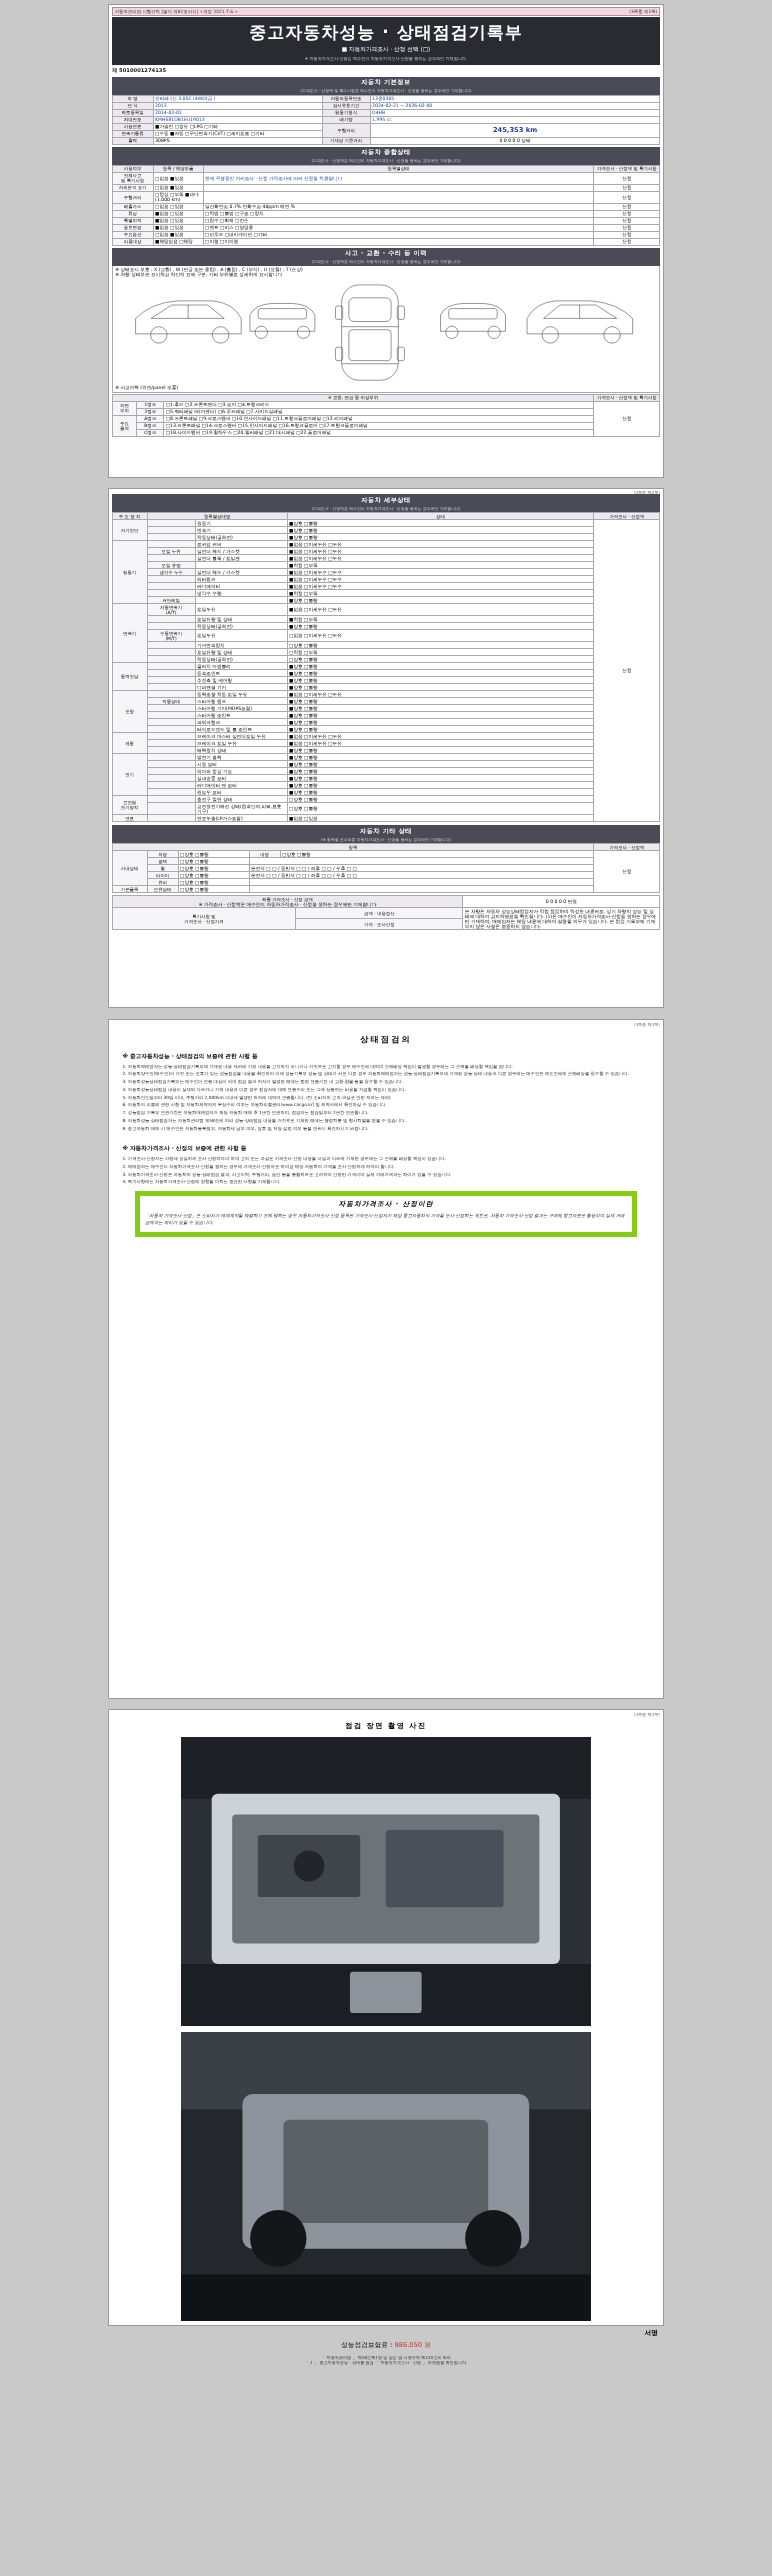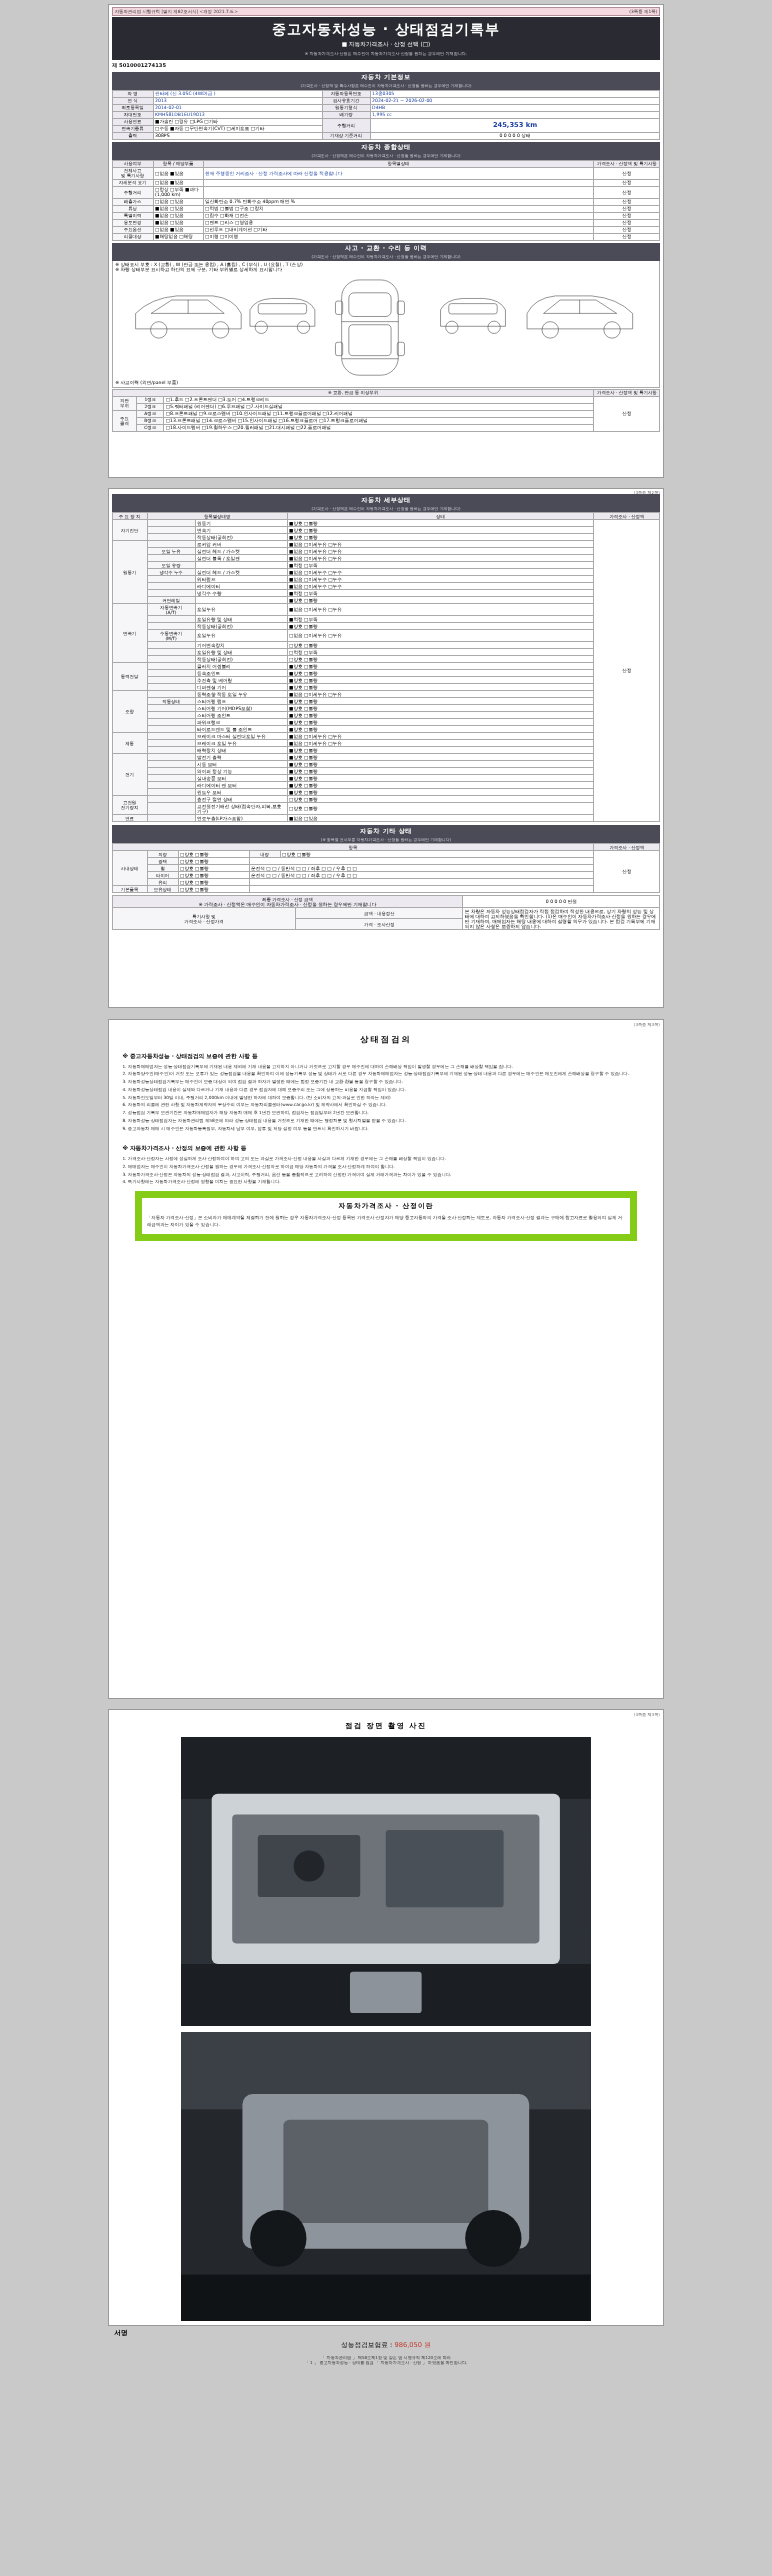--- a/index.html
+++ b/index.html
@@ -4,41 +4,41 @@
 <style>
   html,body{margin:0;padding:0;background:#c9c9c9;}
   body{font-family:"DejaVu Sans","Liberation Sans",sans-serif;}
   #page{width:773px;height:2576px;position:relative;background:#c9c9c9;overflow:hidden;}
   .sheet{background:#fff;border:0.5px solid #999;position:absolute;left:108px;width:556px;box-sizing:border-box;}
   .tiny{font-size:4.6px;}
   .corner{position:absolute;right:3.1px;font-size:4.1px;color:#666;}
   
   .topbar{background:#f3d9df;border:0.5px solid #b08d94;font-size:4.4px;color:#333;padding:1px 2.1px;display:flex;justify-content:space-between;}
   .titlebox{background:#2a2a33;color:#fff;text-align:center;padding:3.6px 0 4.6px;}
-  .titlebox .h1{font-size:14px;font-weight:bold;letter-spacing:1px;}
+  .titlebox .h1{font-size:17px;font-weight:bold;letter-spacing:1px;}
   .titlebox .h2{font-size:5.7px;margin-top:2.6px;}
   .titlebox .h3{font-size:4.1px;margin-top:1.5px;color:#cfcfd6;}
   .docno{font-size:5.2px;font-weight:bold;padding:2.1px 3.1px;color:#111;}
   
   table.t{border-collapse:collapse;width:100%;font-size:4.6px;}
   table.t td,table.t th{border:0.5px solid #aaa;padding:0.5px 1.5px;vertical-align:middle;}
   .secthead{background:#4b4b57;color:#fff;text-align:center;font-size:6.2px;font-weight:bold;padding:1.5px 0;letter-spacing:0.5px;}
   .secthead small{display:block;font-size:3.9px;font-weight:normal;color:#d8d8e0;letter-spacing:0;margin-top:1px;}
   .lbl{background:#eceaf0;text-align:center;font-size:4.4px;white-space:nowrap;}
   .lbl2{background:#f6f5f8;text-align:center;font-size:4.4px;}
   .ctr{text-align:center;}
   .hand{font-family:"DejaVu Sans","Liberation Sans",sans-serif;color:#1b3fa0;}
   
   .diagram{position:relative;height:108px;background:#fff;}
   
   .notice h3{font-size:5.7px;margin:4.1px 0 3.1px;}
   .notice p{font-size:4.3px;line-height:1.45;margin:1.5px 0;color:#222;}
-  .framebox{border:7px solid #84cc16;padding:4.1px 5.2px;margin:5.2px 12.4px;}
+  .framebox{border:5px solid #84cc16;padding:4.1px 5.2px;margin:5.2px 12.4px;font-style:italic;}
   .framebox .ft{text-align:center;font-size:6.7px;font-weight:bold;letter-spacing:1px;margin-bottom:3.1px;}
-  .sign{font-size:6.7px;font-weight:bold;text-align:left;padding:3.1px 0;}
+  .sign{font-size:6.7px;font-weight:bold;text-align:right;padding:3.1px 0;}
   .fee{text-align:center;font-size:6.7px;font-weight:normal;}
   .fee .v{color:#c0392b;}
   .footer{font-size:4.1px;text-align:center;color:#333;}
 </style>
 </head>
 <body>
 
 <div id="page">
 
   <div class="sheet" style="top:4.1px;height:474px;padding:0;">

